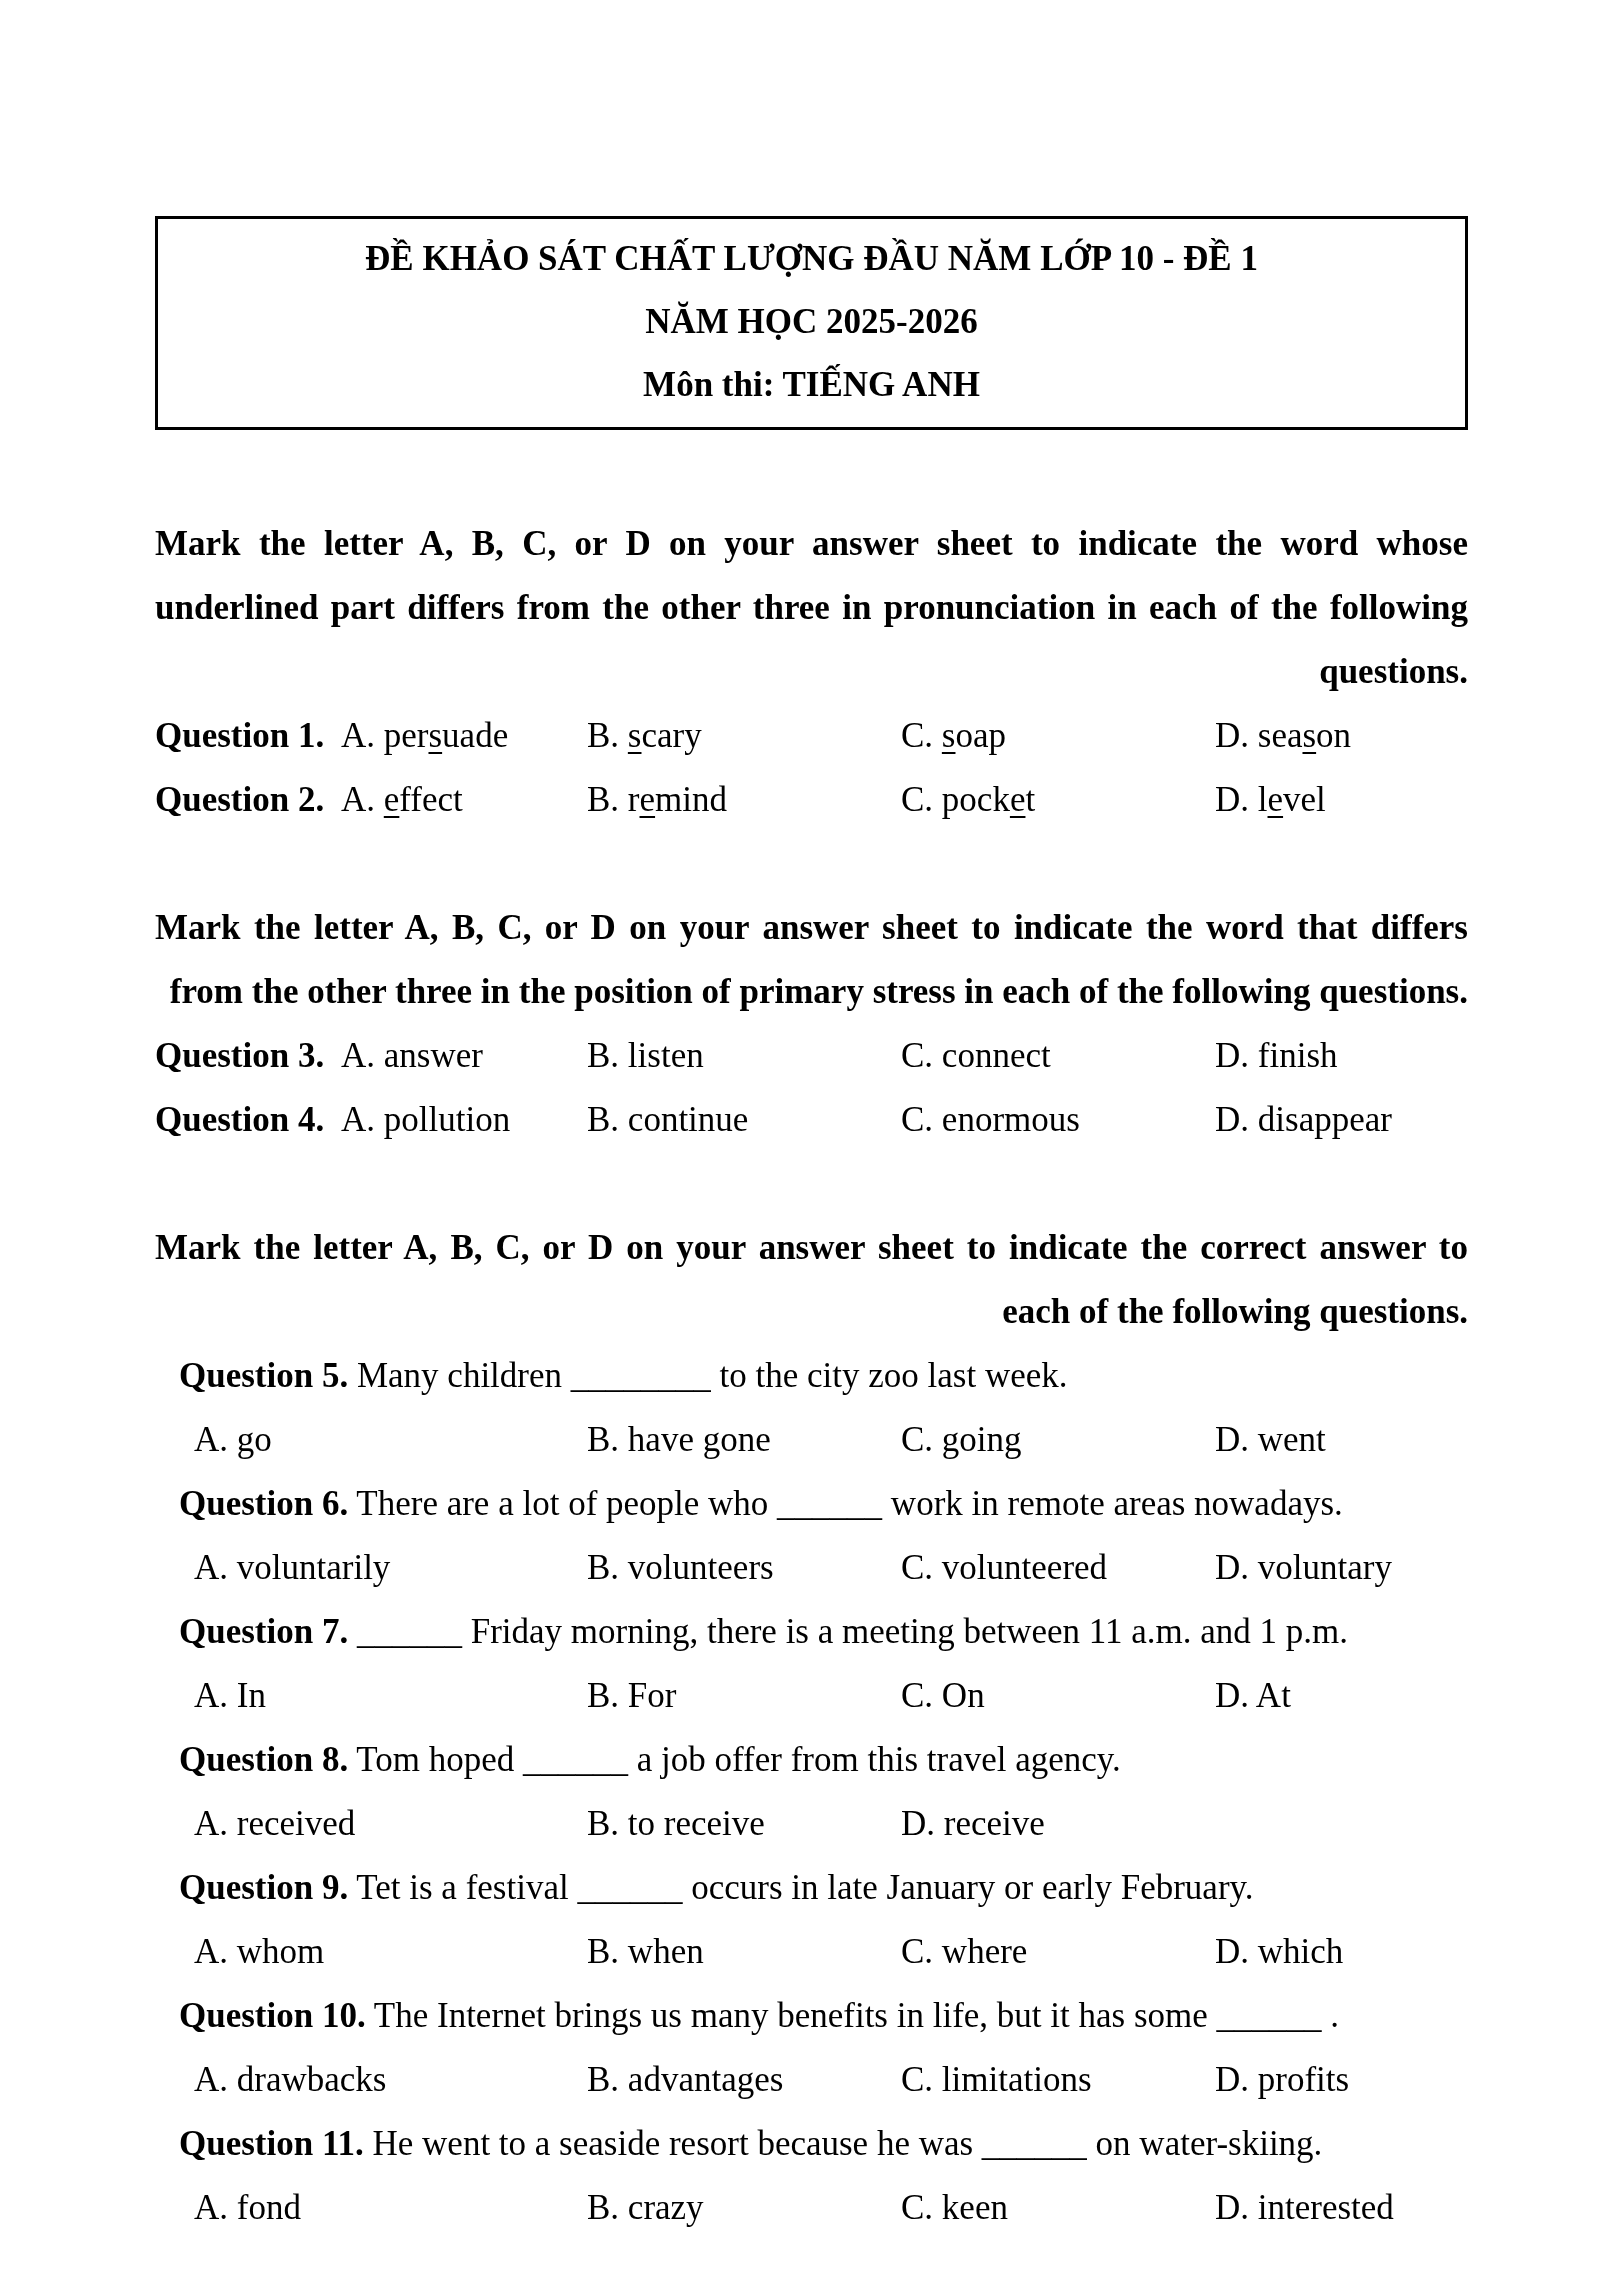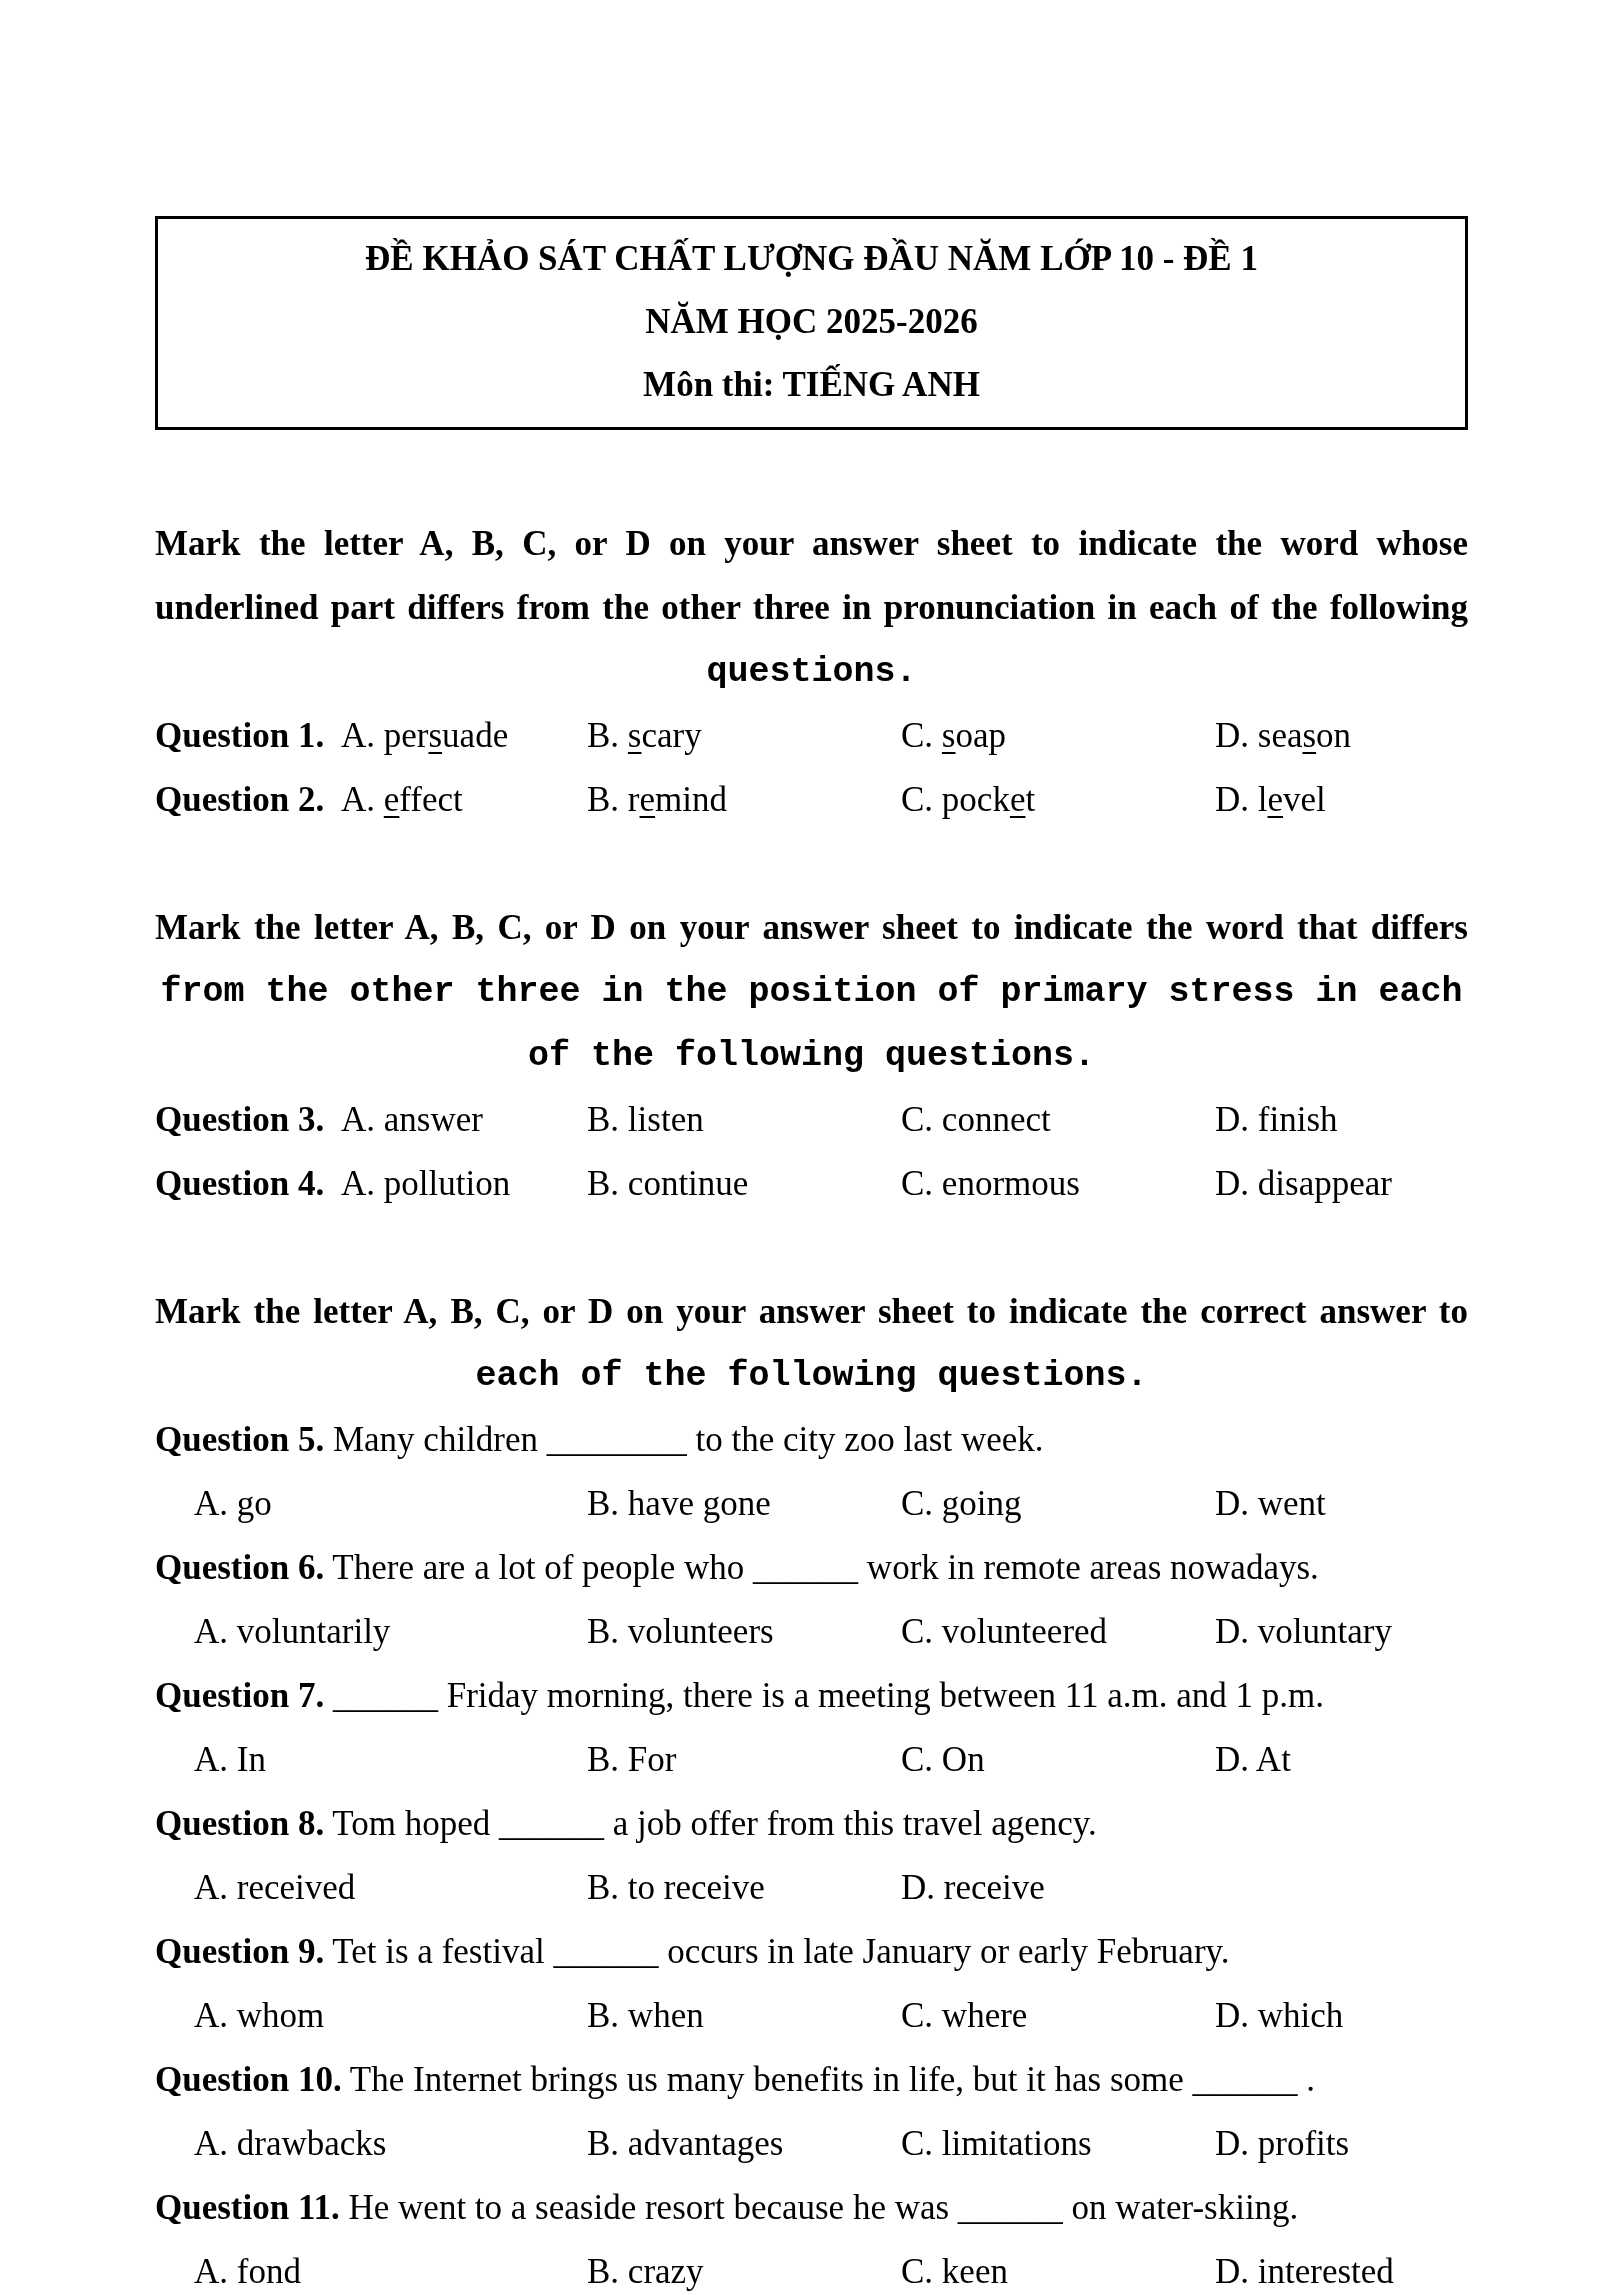--- a/index.html
+++ b/index.html
@@ -17,34 +17,34 @@
     text-align: center;
     font-weight: bold;
     padding: 7.9px 7.9px 11px 7.9px;
   }
   .header-line { line-height: 63px; }
 
   .para { margin-top: 64px; }
   .para.first { margin-top: 82px; }
   .para > div { font-weight: bold; line-height: 64px; }
   .jline { text-align: justify; text-align-last: justify; }
-  .lline { text-align: center; font-family: Liberation Mono, monospace; }
+  .lline { text-align: right; }
 
   .qrow {
     display: grid;
     grid-template-columns: 186px 246px 314px 314px 1fr;
     line-height: 64px;
   }
   .orow {
     display: grid;
     grid-template-columns: 393px 314px 314px 1fr;
     padding-left: 39px;
     line-height: 64px;
   }
-  .stem { line-height: 64px; }
+  .stem { line-height: 64px; margin-left: 24px; }
   .qnum { font-weight: bold; }
   .ul {
     text-decoration: underline;
     text-decoration-thickness: 2.4px;
     text-underline-offset: 4.7px;
   }
 </style>
 </head>
 <body>
 

